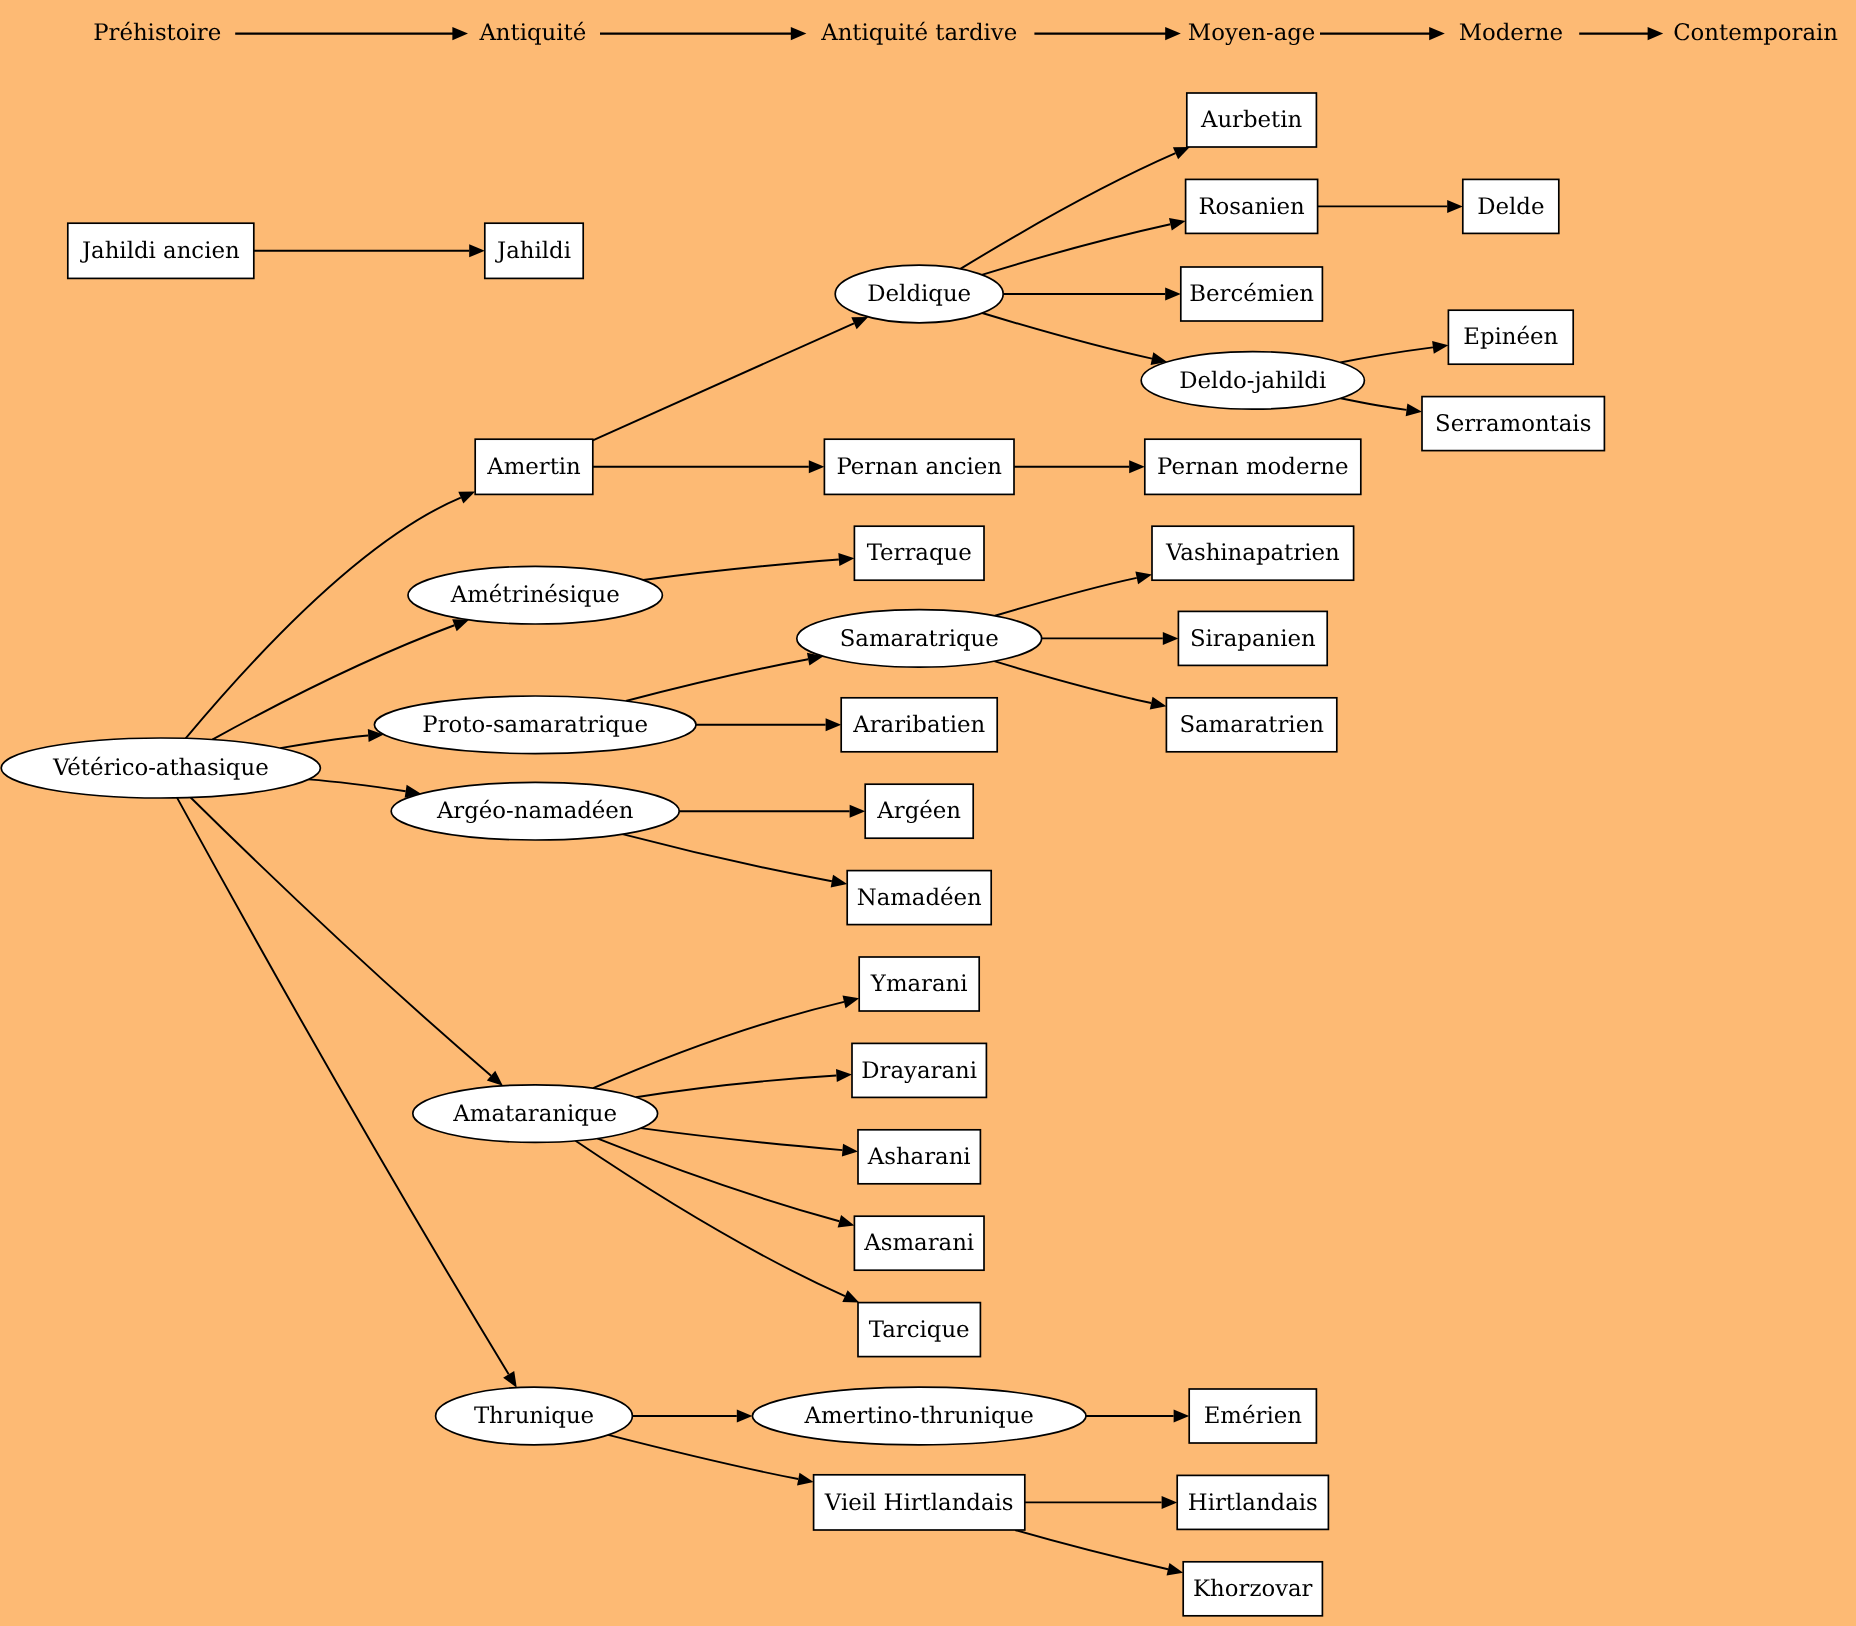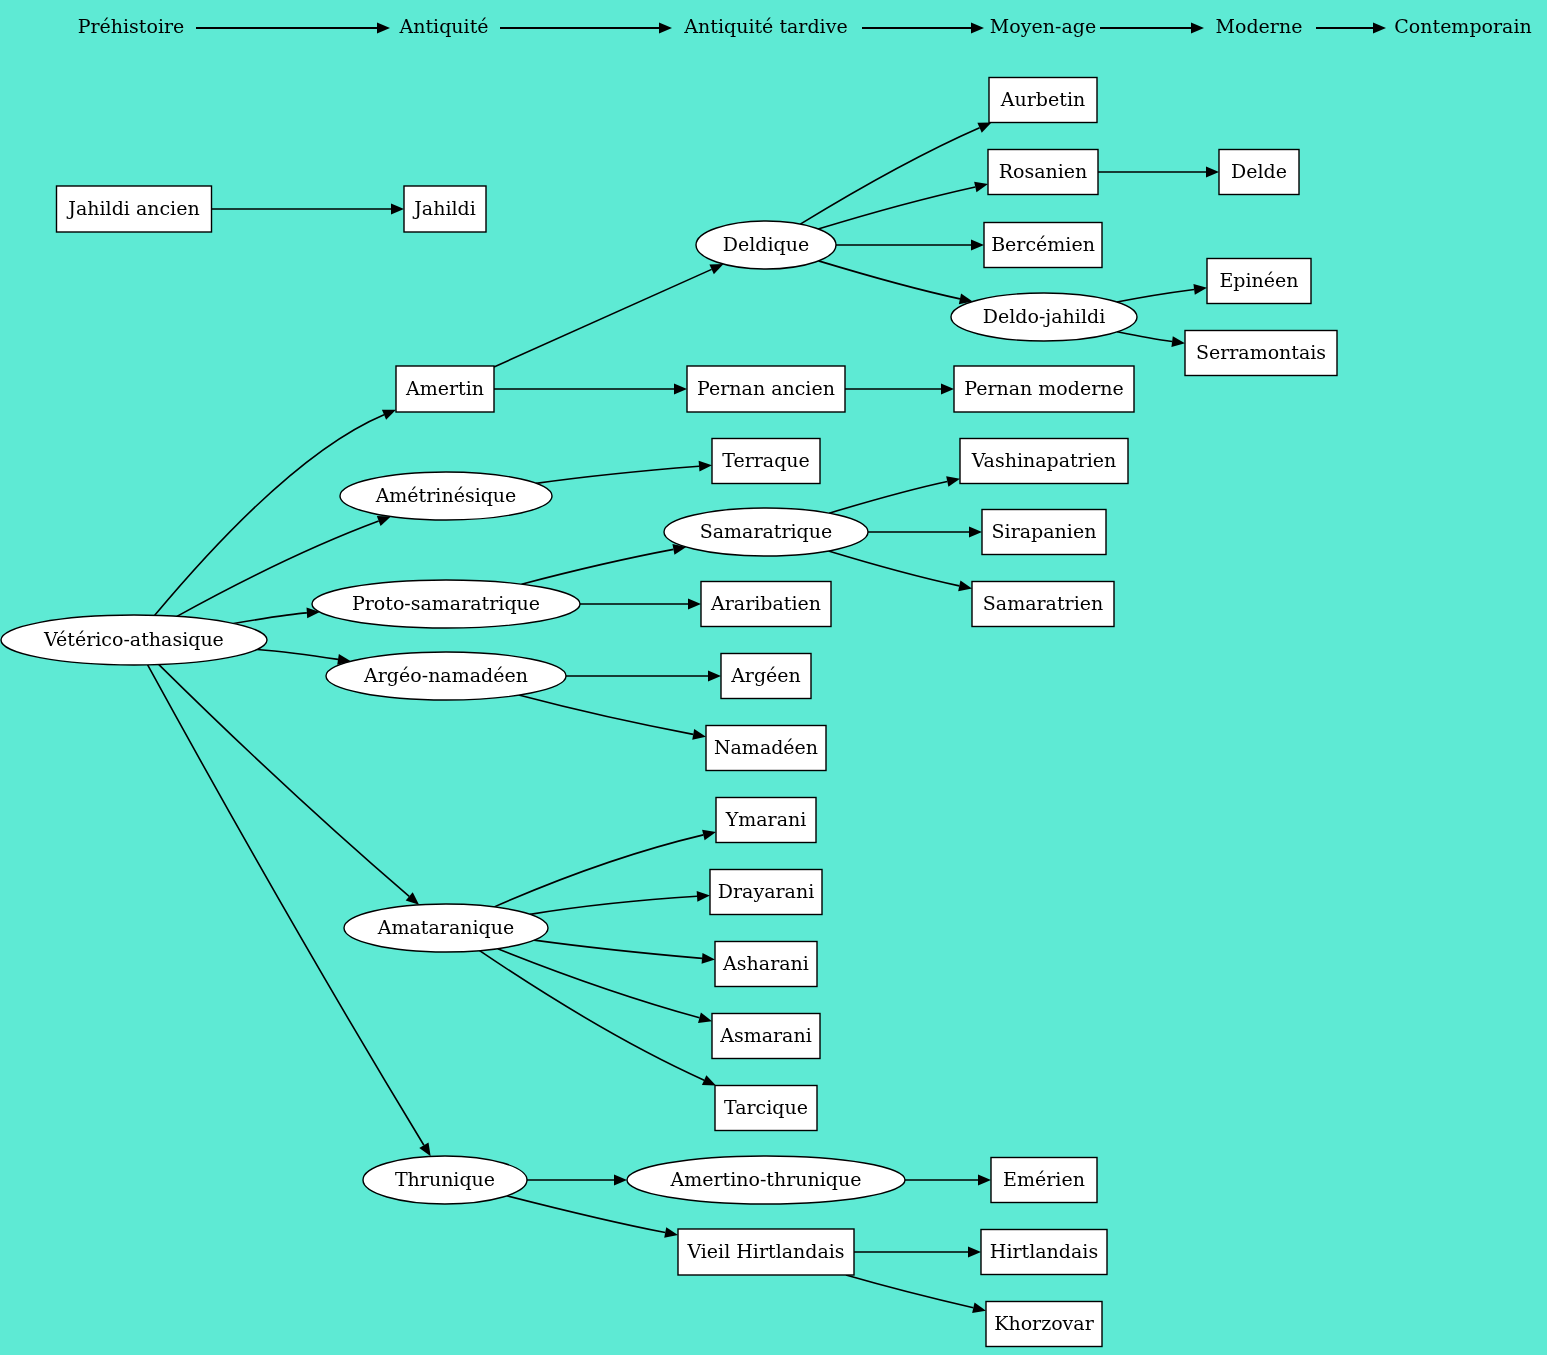--- a/index.html
+++ b/index.html
@@ -7,21 +7,21 @@
     padding: 0;
     background: #ffffff;
   }
   body {
     font-family: "DejaVu Serif", "Liberation Serif", serif;
   }
   #stage {
     position: relative;
     width: 1547px;
     height: 1355px;
-    background: #5eead4;
+    background: #fdba74;
     overflow: hidden;
   }
   svg#graph {
     position: absolute;
     top: 0;
     left: 0;
     width: 1547px;
     height: 1355px;
   }
   .node-shape {

